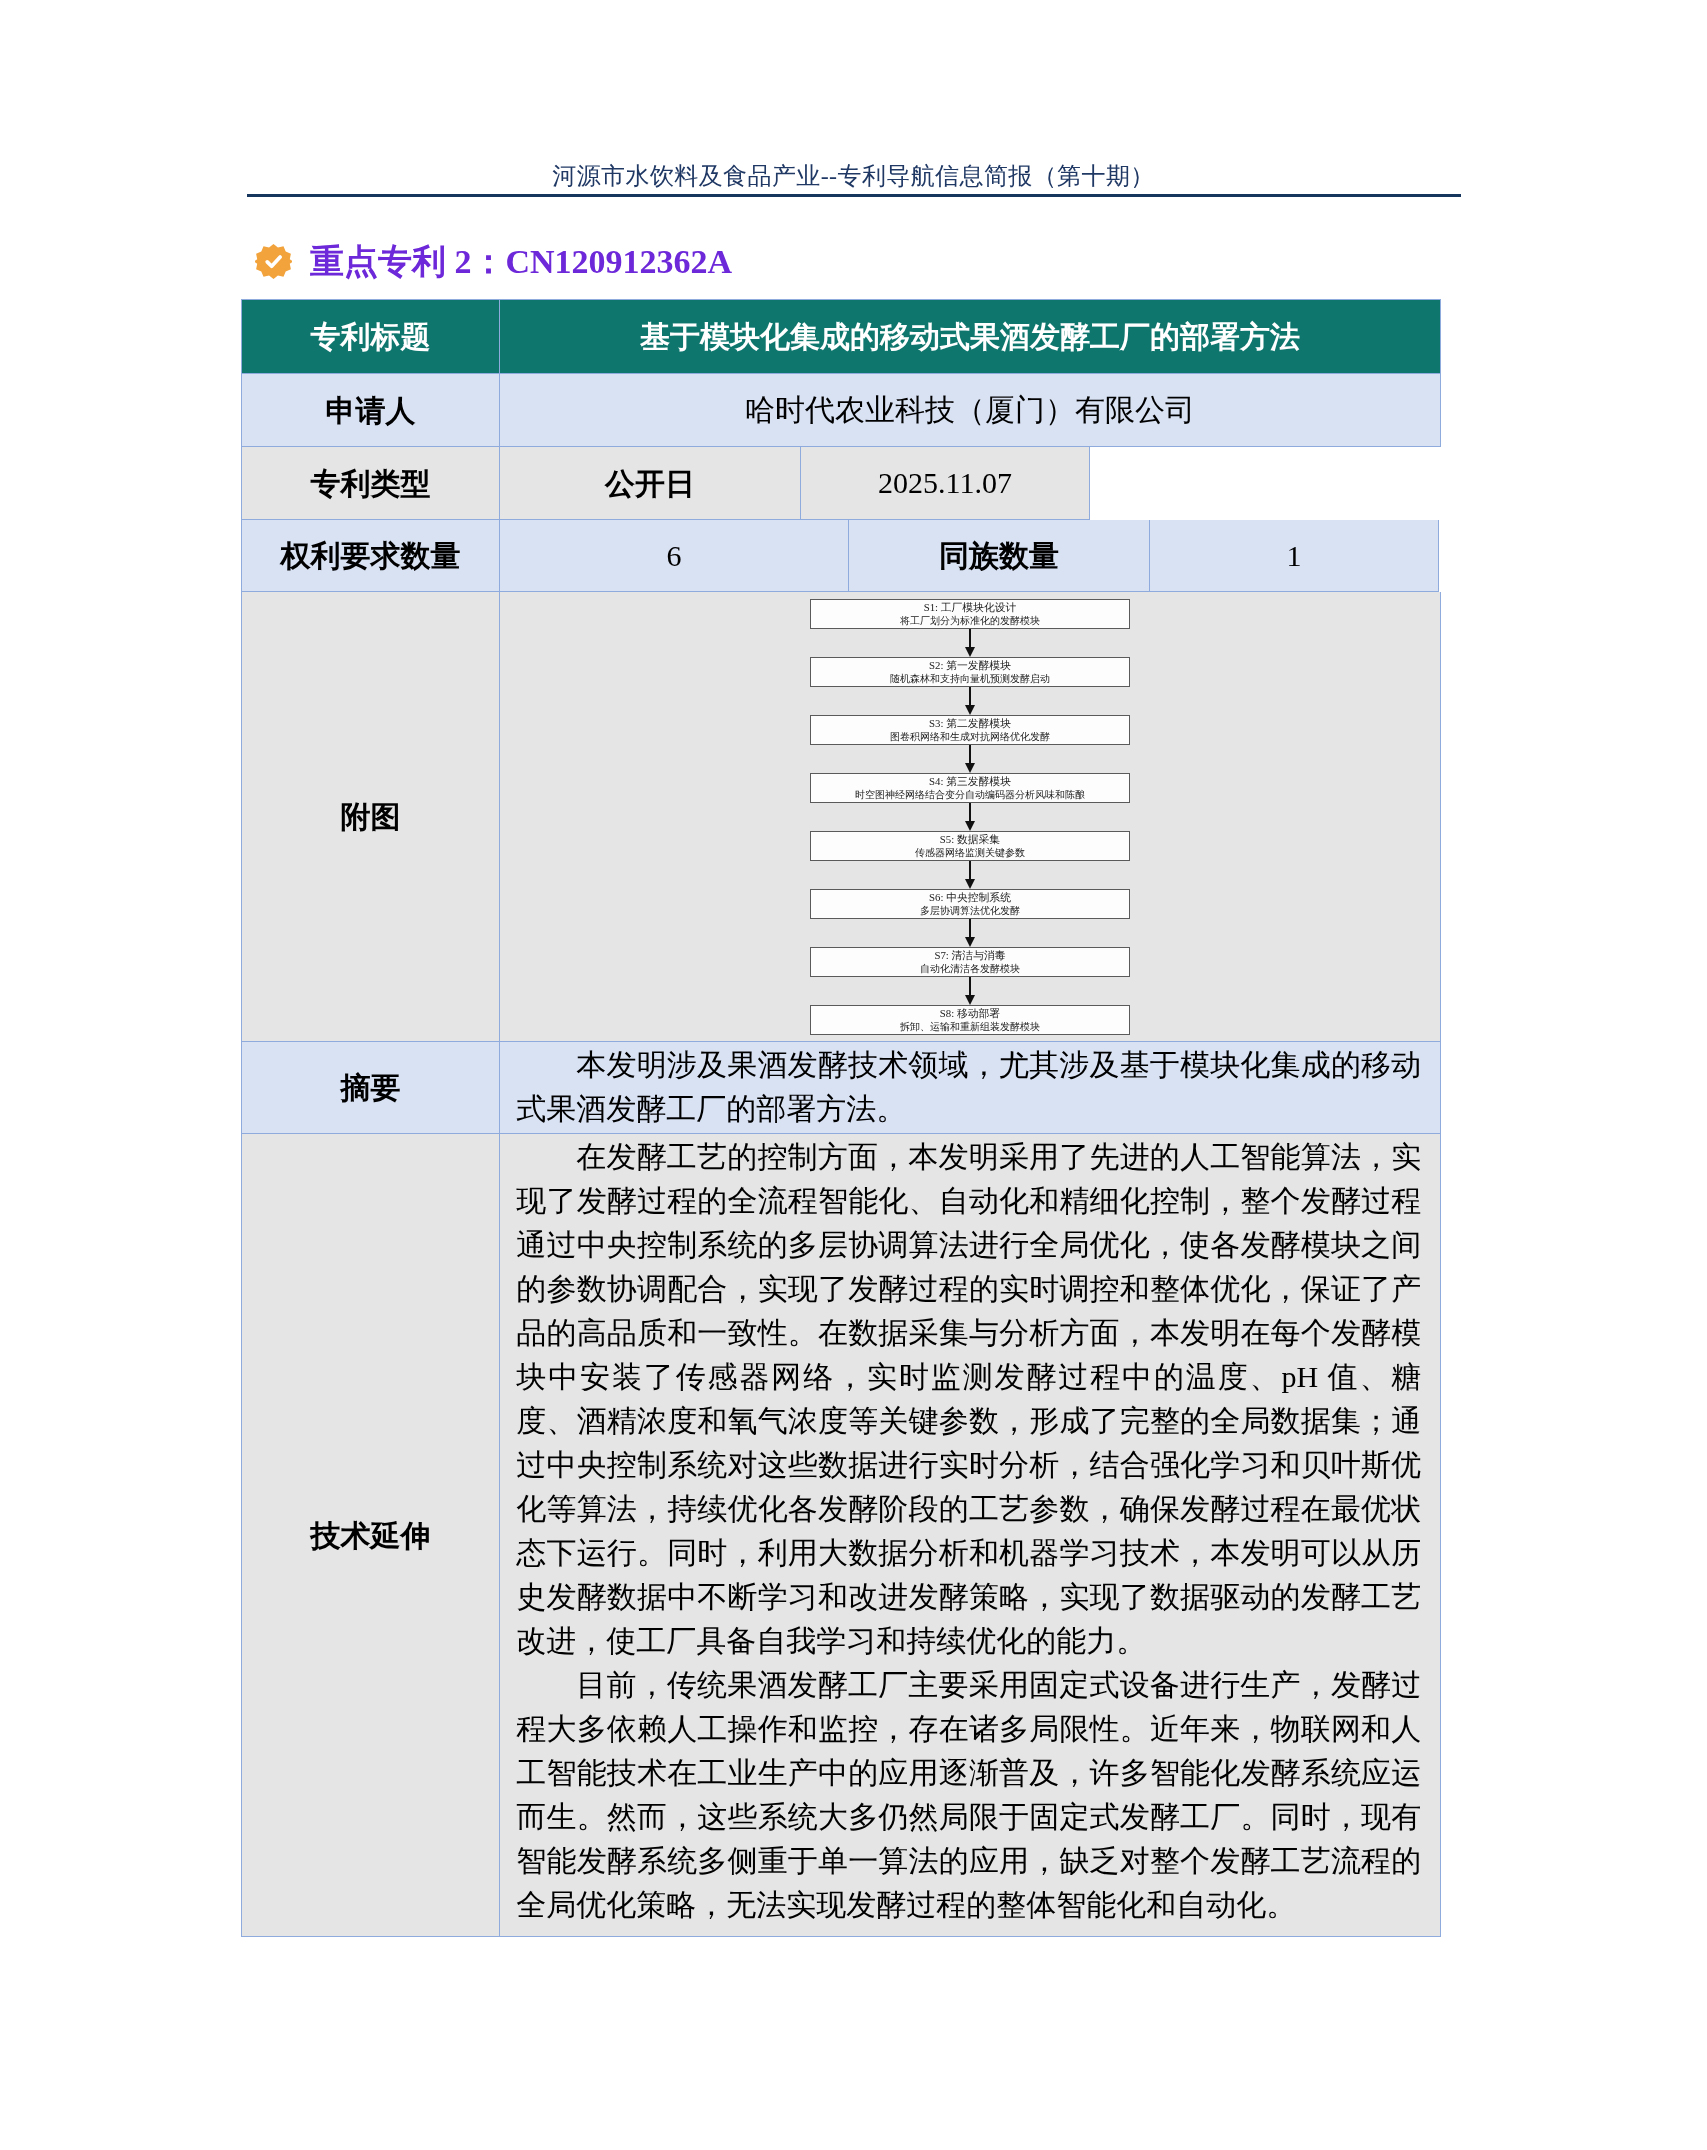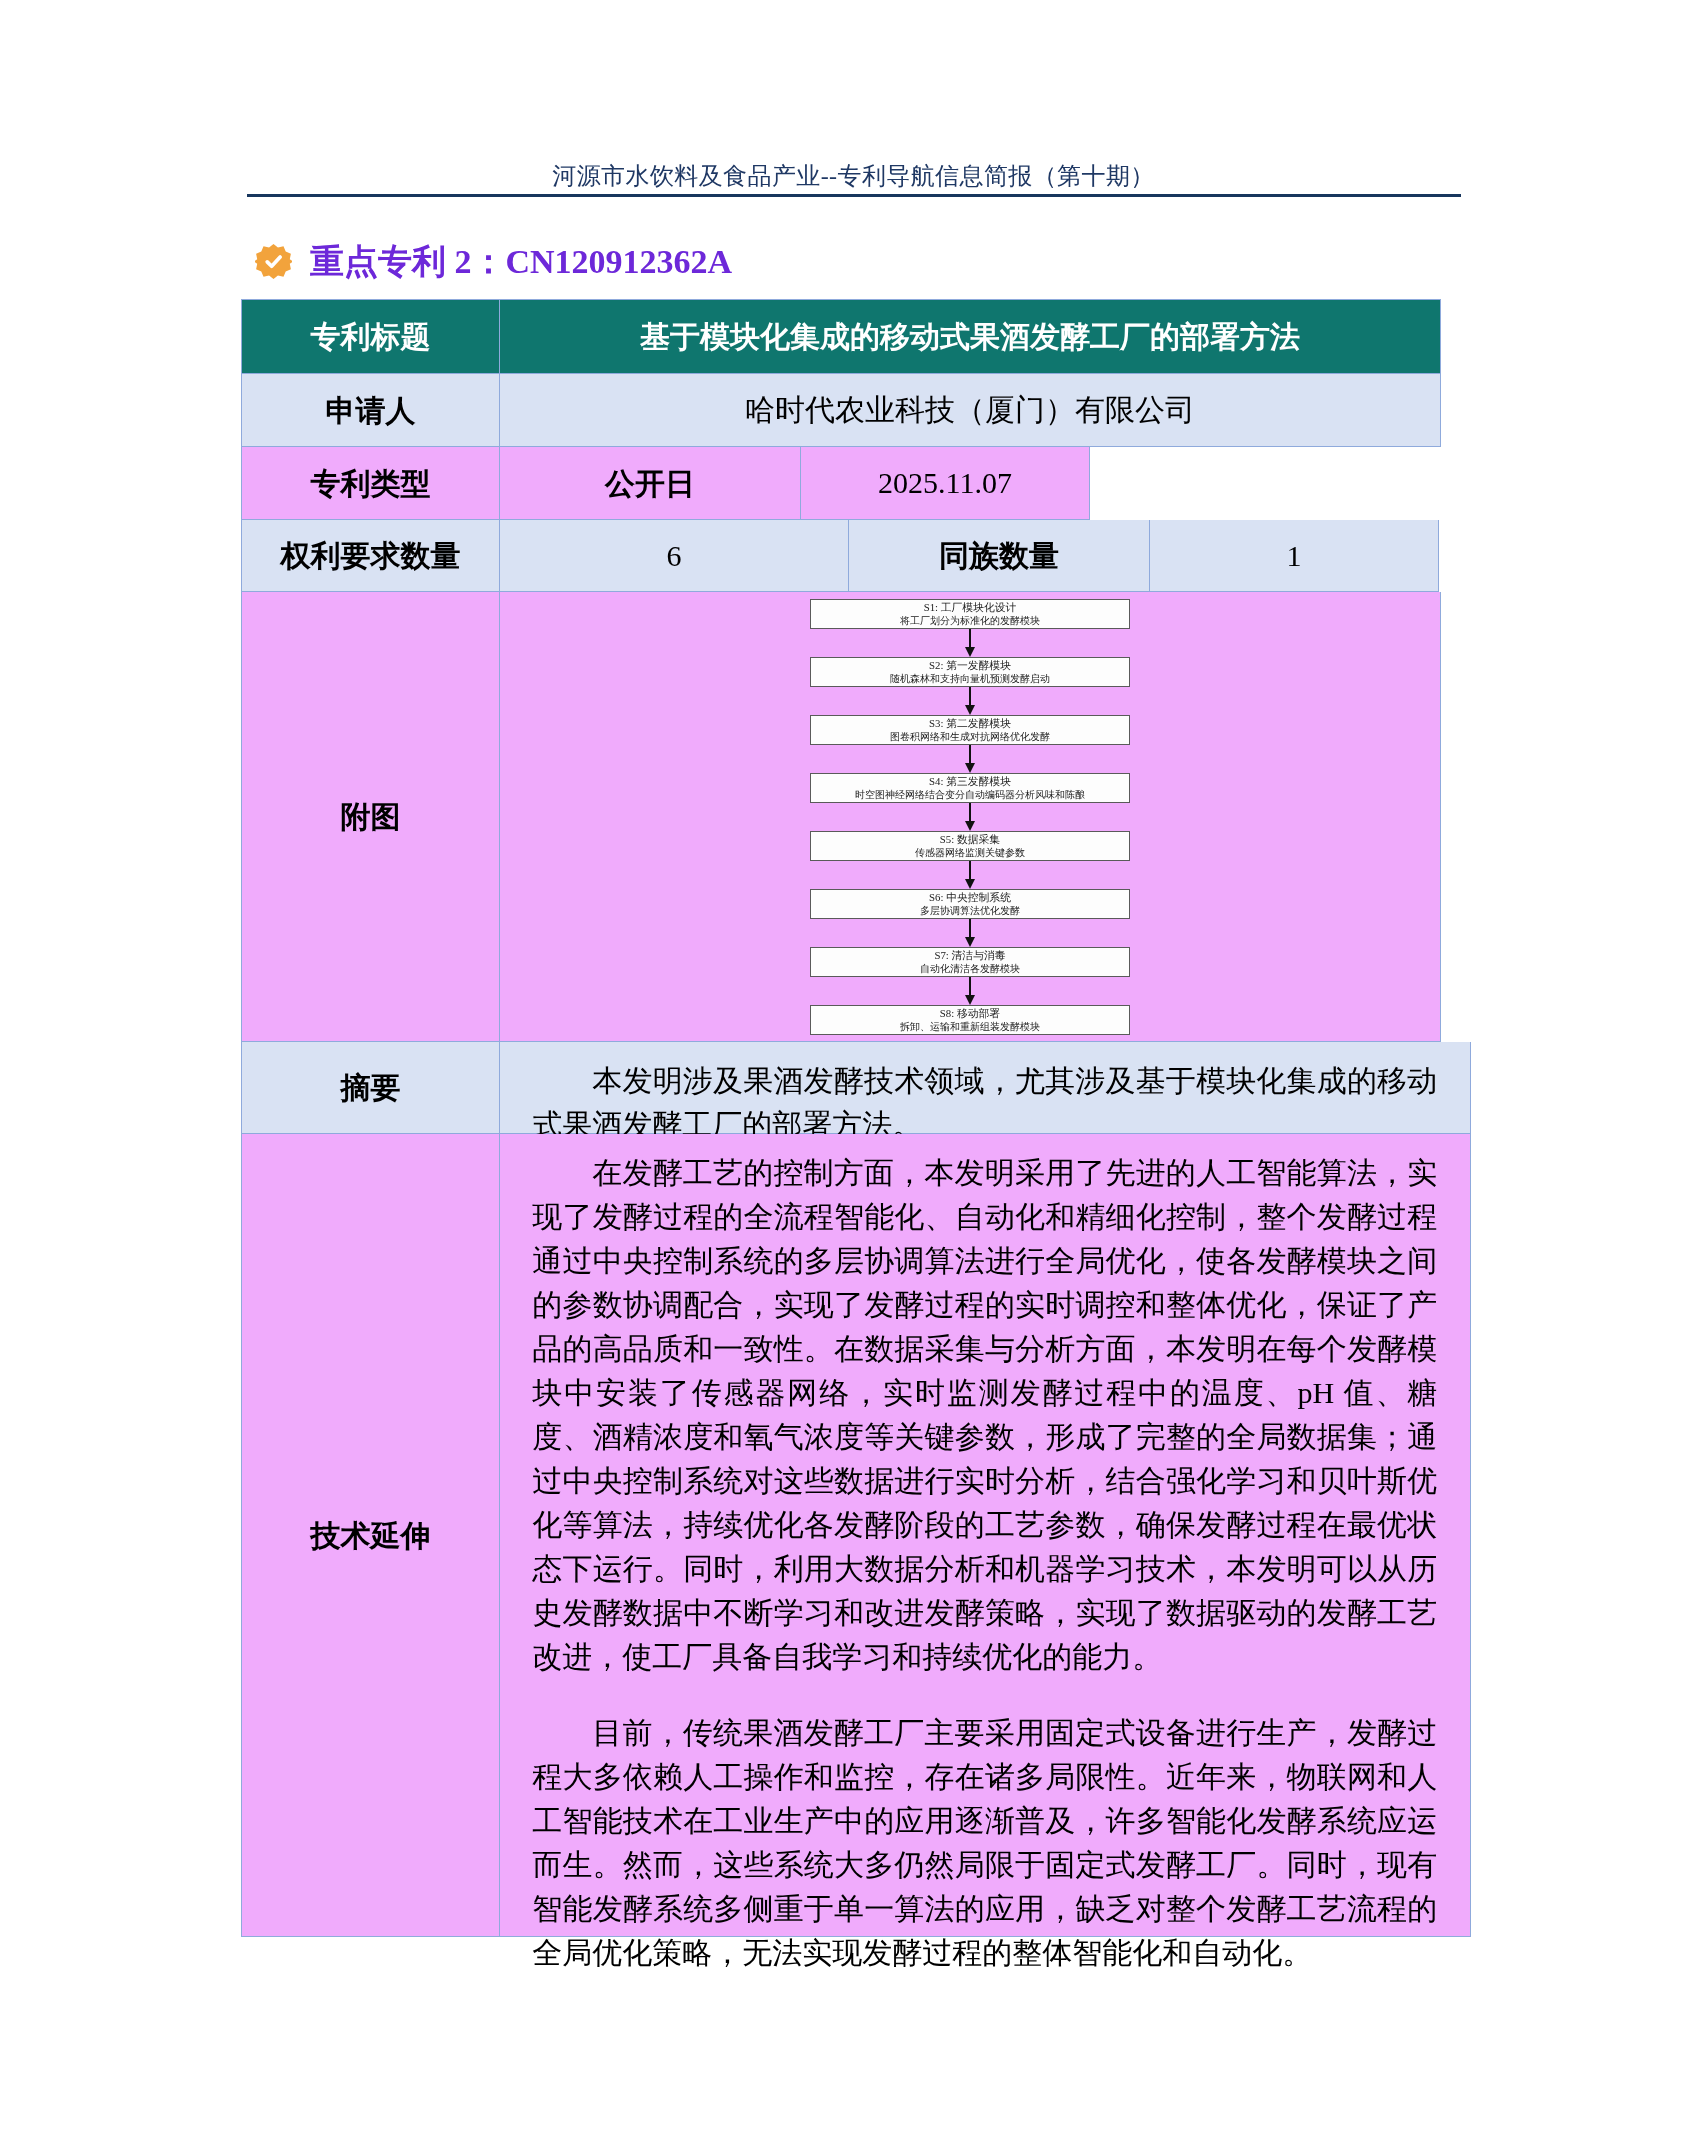--- a/index.html
+++ b/index.html
@@ -27,21 +27,21 @@
     font-family:"Liberation Serif","DejaVu Serif",serif;white-space:nowrap;
   }
   
   .patent-table{
     position:absolute;left:241px;top:299px;width:1199px;
     border-top:1.7px solid #8FAADC;border-left:1.7px solid #8FAADC;
   }
   .trow{display:flex;width:100%;}
   .cell{
     box-sizing:border-box;border-right:1.7px solid #8FAADC;border-bottom:1.7px solid #8FAADC;
-    display:flex;align-items:center;justify-content:center;background:#f0abfc;
+    display:flex;align-items:center;justify-content:center;background:#e5e5e5;
   }
   .band{background:#D9E2F3;}
   .bluehead{background:#0f766e;}
   .label{
     font-family:"Liberation Sans","DejaVu Sans",sans-serif;
     font-weight:bold;font-size:30px;text-align:center;line-height:41px;
   }
   .white-text{color:#ffffff;}
   .value{font-size:30px;}
   .c1{width:258px;flex:0 0 auto;}
@@ -56,21 +56,21 @@
   .r5{height:450px;}
   .r6{height:92px;}
   .r7{height:803px;}
   
   .textcell{
     align-items:flex-start;justify-content:flex-start;flex-direction:column;
     padding:0.9px 17px 0 16.3px;
   }
   .bodytext{
     font-size:30px;line-height:44px;text-align:justify;text-indent:2em;
-    margin:16px;width:905px;
+    margin:0;width:905px;
   }
   
   .figcell{align-items:flex-start;}
   .flow{
     width:320px;margin:0 auto;padding-top:6.9px;
     display:flex;flex-direction:column;align-items:center;
   }
   .fc-box{
     box-sizing:border-box;width:320px;height:30px;border:1.7px solid #5a5a5a;
     background:#fdfdfd;display:flex;flex-direction:column;align-items:center;

